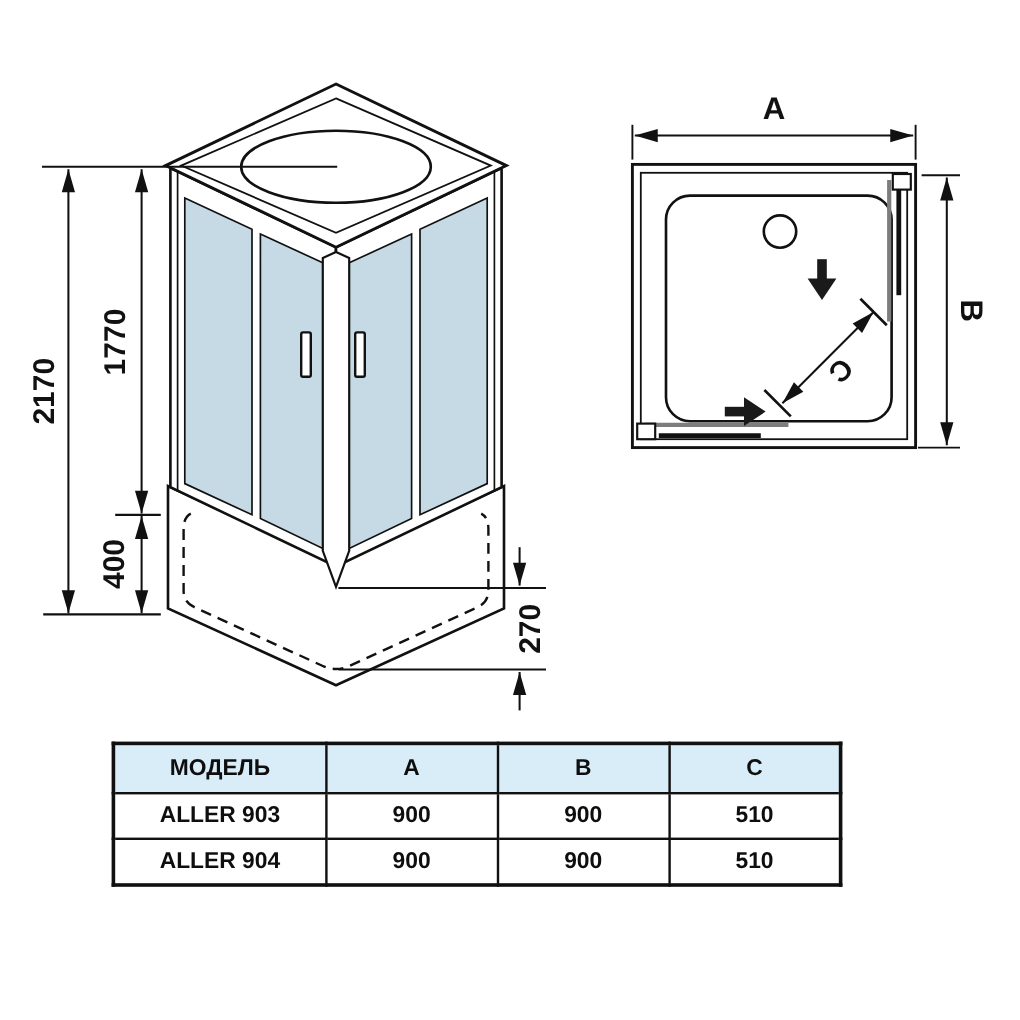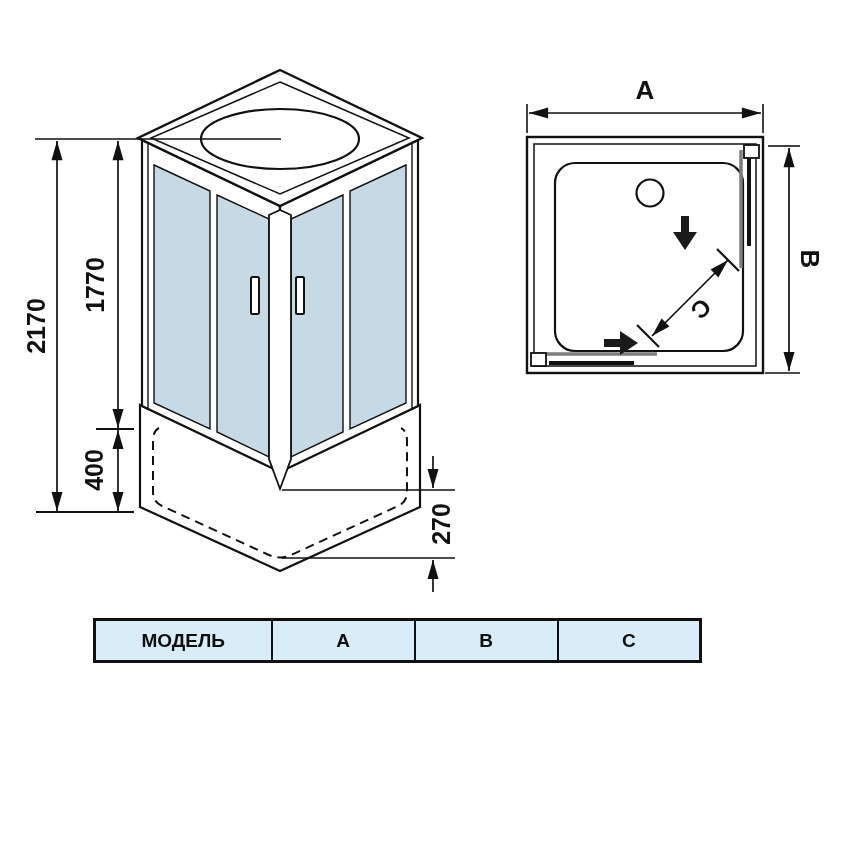--- a/index.html
+++ b/index.html
@@ -138,16 +138,28 @@
   </colgroup>
   <thead>
     <tr>
       <th>МОДЕЛЬ</th>
       <th>A</th>
       <th>B</th>
       <th>C</th>
     </tr>
   </thead>
   <tbody>
+    <tr>
+      <td>ALLER 903</td>
+      <td>900</td>
+      <td>900</td>
+      <td>510</td>
+    </tr>
+    <tr>
+      <td>ALLER 904</td>
+      <td>900</td>
+      <td>900</td>
+      <td>510</td>
+    </tr>
   </tbody>
 </table>
 
 </div>
 
 </body></html>

